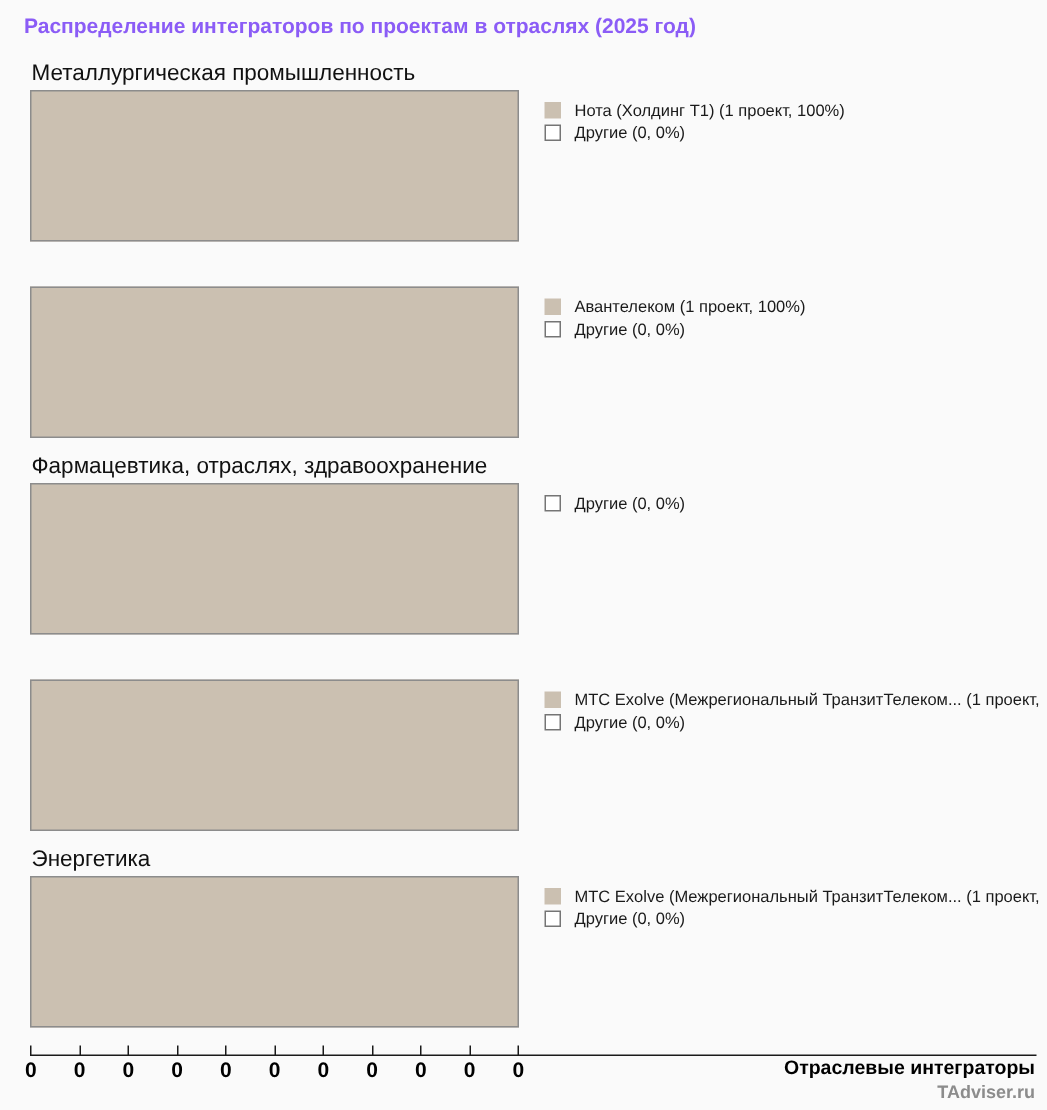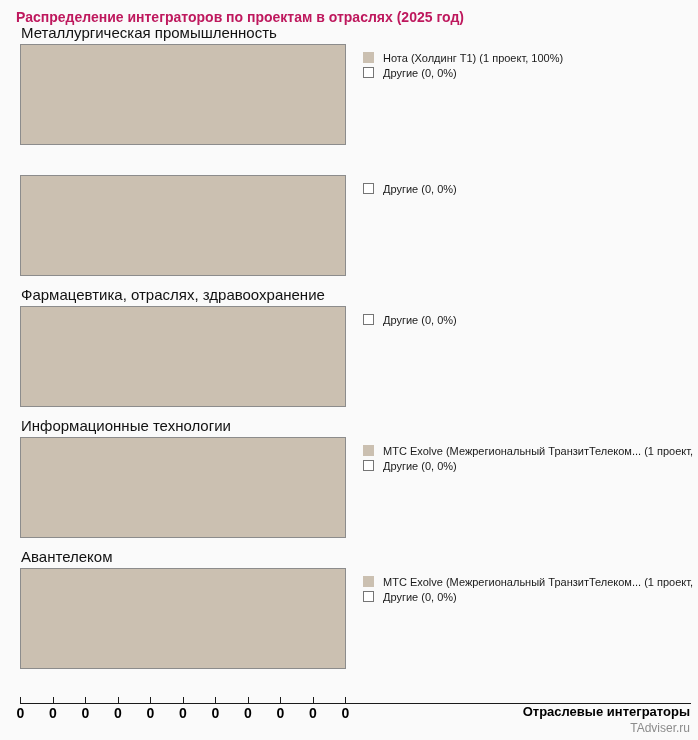--- a/index.html
+++ b/index.html
@@ -5,24 +5,24 @@
   html, body { margin: 0; padding: 0; }
   body {
     width: 698px; height: 740px;
     position: relative; overflow: hidden;
     background: var(--bg, #fafafa);
     font-family: "Liberation Sans", sans-serif;
     color: #000;
   }
   .chart-title {
     position: absolute; left: 16px; top: 9px;
-    font-size: 14px; font-weight: bold; color: #be185d;
+    font-size: 14px; font-weight: bold; color: #8b5cf6;
     white-space: nowrap;
   }
-  .sections { position: absolute; left: 0; top: 24px; width: 612px; }
+  .sections { position: absolute; left: 0; top: 40px; width: 612px; }
   .section { position: relative; height: 131px; }
   .section-heading {
     position: absolute; left: 21px; top: 0;
     font-size: 15px; color: #111; white-space: nowrap;
   }
   .bar {
     position: absolute; left: 20px; top: 20px;
     width: 326px; height: 101px;
     background: var(--bar-fill, #cbc0b1);
     border: 1px solid var(--bar-border, #8c8c8c);
@@ -42,21 +42,21 @@
   .tick-label {
     position: absolute; top: 705px; width: 21px; text-align: center;
     font-size: 14px; font-weight: bold; color: #000;
   }
   .axis-title {
     position: absolute; top: 704px; right: 8px;
     font-size: 13px; font-weight: bold; color: #000; white-space: nowrap;
   }
   .watermark {
     position: absolute; top: 721px; right: 8px;
-    font-size: 12px; color: var(--watermark, #8c8c8c); white-space: nowrap;
+    font-size: 12px; color: var(--watermark, #8c8c8c); white-space: nowrap; font-weight: bold;
   }
 </style>
 </head>
 <body>
 
 <div class="chart-title">Распределение интеграторов по проектам в отраслях (2025 год)</div>
 
 <div class="sections">
   <div class="section">
     <div class="section-heading">Металлургическая промышленность</div>
@@ -70,54 +70,57 @@
         <span class="sq sq-empty"></span>
         <span class="legend-label">Другие (0, 0%)</span>
       </div>
     </div>
   </div>
 
   <div class="section">
     <div class="bar"></div>
     <div class="legend">
       <div class="legend-row">
+        <span class="sq sq-filled"></span>
+        <span class="legend-label">Авантелеком (1 проект, 100%)</span>
+      </div>
+      <div class="legend-row">
         <span class="sq sq-empty"></span>
         <span class="legend-label">Другие (0, 0%)</span>
       </div>
     </div>
   </div>
 
   <div class="section">
     <div class="section-heading">Фармацевтика, отраслях, здравоохранение</div>
     <div class="bar"></div>
     <div class="legend">
       <div class="legend-row">
         <span class="sq sq-empty"></span>
         <span class="legend-label">Другие (0, 0%)</span>
       </div>
     </div>
   </div>
 
   <div class="section">
-    <div class="section-heading">Информационные технологии</div>
     <div class="bar"></div>
     <div class="legend">
       <div class="legend-row">
         <span class="sq sq-filled"></span>
         <span class="legend-label">МТС Exolve (Межрегиональный ТранзитТелеком... (1 проект,</span>
       </div>
       <div class="legend-row">
         <span class="sq sq-empty"></span>
         <span class="legend-label">Другие (0, 0%)</span>
       </div>
     </div>
   </div>
 
   <div class="section">
-    <div class="section-heading">Авантелеком</div>
+    <div class="section-heading">Энергетика</div>
     <div class="bar"></div>
     <div class="legend">
       <div class="legend-row">
         <span class="sq sq-filled"></span>
         <span class="legend-label">МТС Exolve (Межрегиональный ТранзитТелеком... (1 проект,</span>
       </div>
       <div class="legend-row">
         <span class="sq sq-empty"></span>
         <span class="legend-label">Другие (0, 0%)</span>
       </div>

